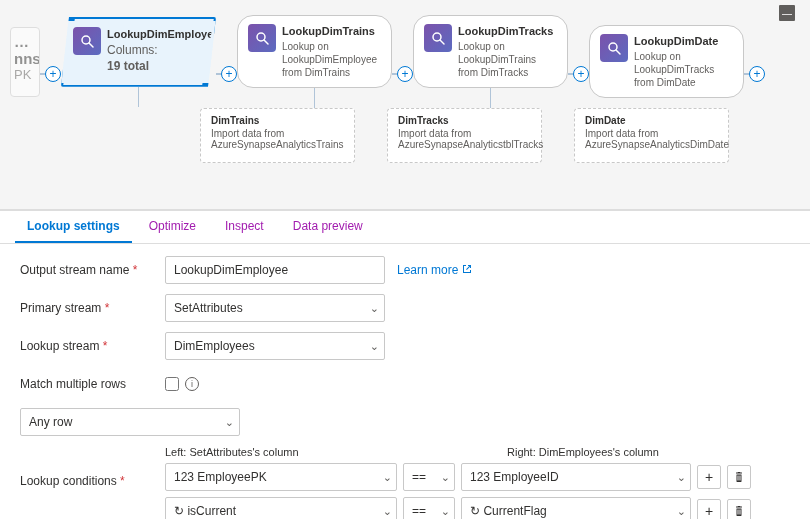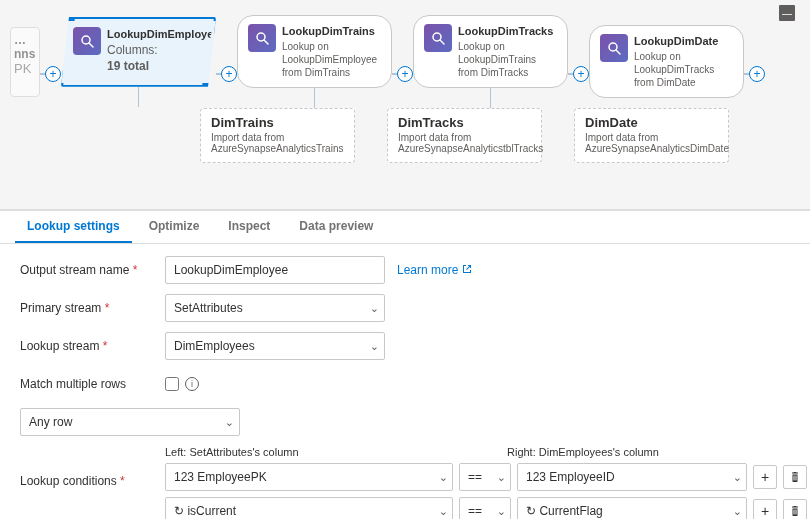--- a/index.html
+++ b/index.html
@@ -106,21 +106,21 @@
     .sub-node {
       width: 160px;
       min-height: 55px;
       border: 1.5px dashed #c8c8c8;
       border-radius: 4px;
       background: white;
       padding: 6px 10px;
       margin-right: 40px;
     }
 
-    .sub-node-title { font-size: 13px; font-weight: 600; color: #323130; }
+    .sub-node-title { font-size: 10px; font-weight: 600; color: #323130; }
     .sub-node-desc { font-size: 10px; color: #605e5c; margin-top: 2px; }
 
     
     .settings-panel {
       background: white;
       border-top: 1px solid #ddd;
       height: 313px;
       overflow: hidden;
     }
 
@@ -128,24 +128,23 @@
       display: flex;
       border-bottom: 1px solid #ddd;
       padding: 0 15px;
       background: white;
     }
 
     .tab {
       padding: 8px 12px;
       font-size: 12px;
       cursor: pointer;
-      color: #737373;
+      color: #a21caf;
       border-bottom: 2px solid transparent;
       margin-right: 5px;
-      font-weight: bold;
     }
 
     .tab.active {
       color: #0078d4;
       border-bottom: 2px solid #0078d4;
       font-weight: 600;
     }
 
     .settings-content {
       padding: 12px 20px;
@@ -308,21 +307,21 @@
 
     .cond-dropdown::after {
       content: '⌄';
       position: absolute;
       right: 5px;
       pointer-events: none;
       color: #605e5c;
       font-size: 11px;
     }
 
-    .cond-dropdown-wide select { width: 288px; }
+    .cond-dropdown-wide select { width: 232px; }
     .cond-dropdown-narrow select { width: 52px; }
     .cond-dropdown-right select { width: 230px; }
 
     .icon-btn {
       width: 24px;
       height: 24px;
       border: 1px solid #c8c8c8;
       border-radius: 2px;
       background: white;
       display: flex;
@@ -378,21 +377,21 @@
 </head>
 <body>
 
 <div class="pipeline-area">
   <button class="minimize-btn">—</button>
 
   <div class="pipeline-wrapper">
 
     <div class="node-wrapper" style="opacity:0.5; margin-right:0;">
       <div style="width:30px; height:70px; border:1.5px solid #c8c8c8; border-radius:4px; background:white; display:flex; flex-direction:column; padding:5px 3px; overflow:hidden;">
-        <div style="font-size:12px; color:#323130; font-weight:600;">…nns</div>
+        <div style="font-size:15px; color:#323130; font-weight:600;">…nns</div>
         <div style="font-size:13px; color:#605e5c;">PK</div>
       </div>
     </div>
 
     <div class="connector">
       <div class="h-line" style="width:5px;"></div>
       <div class="add-btn">+</div>
     </div>
 
     <div class="node-wrapper">

